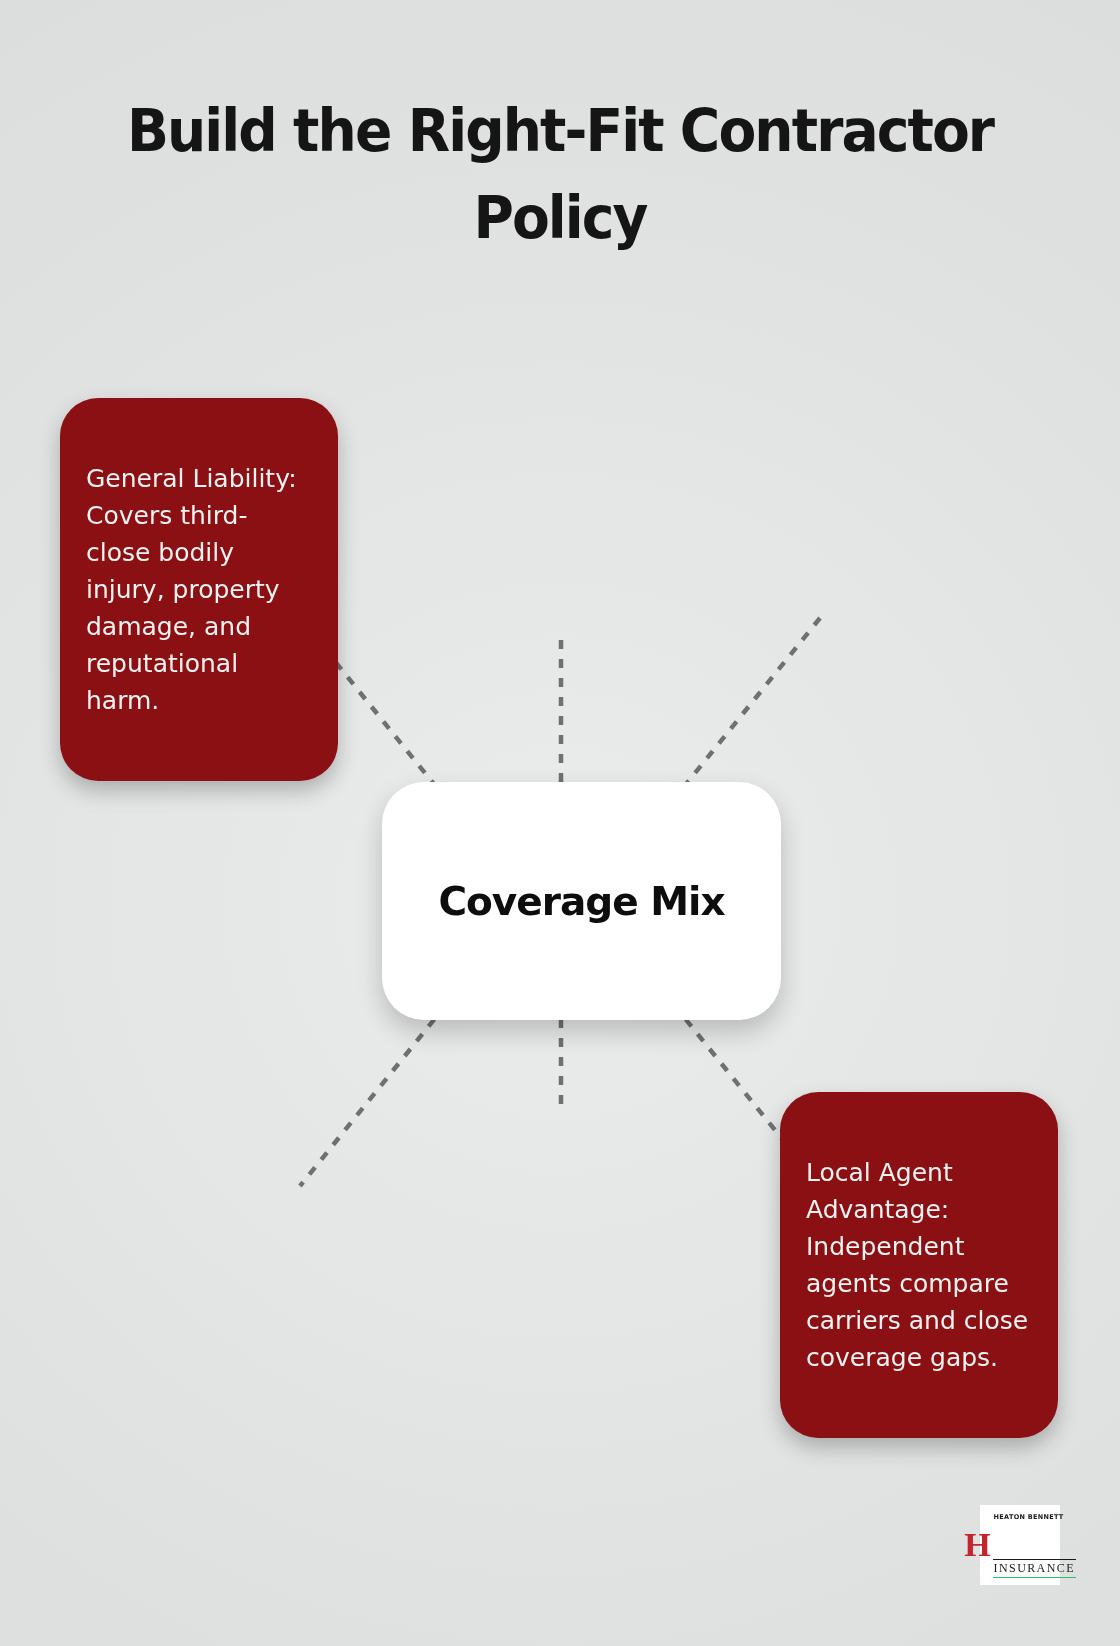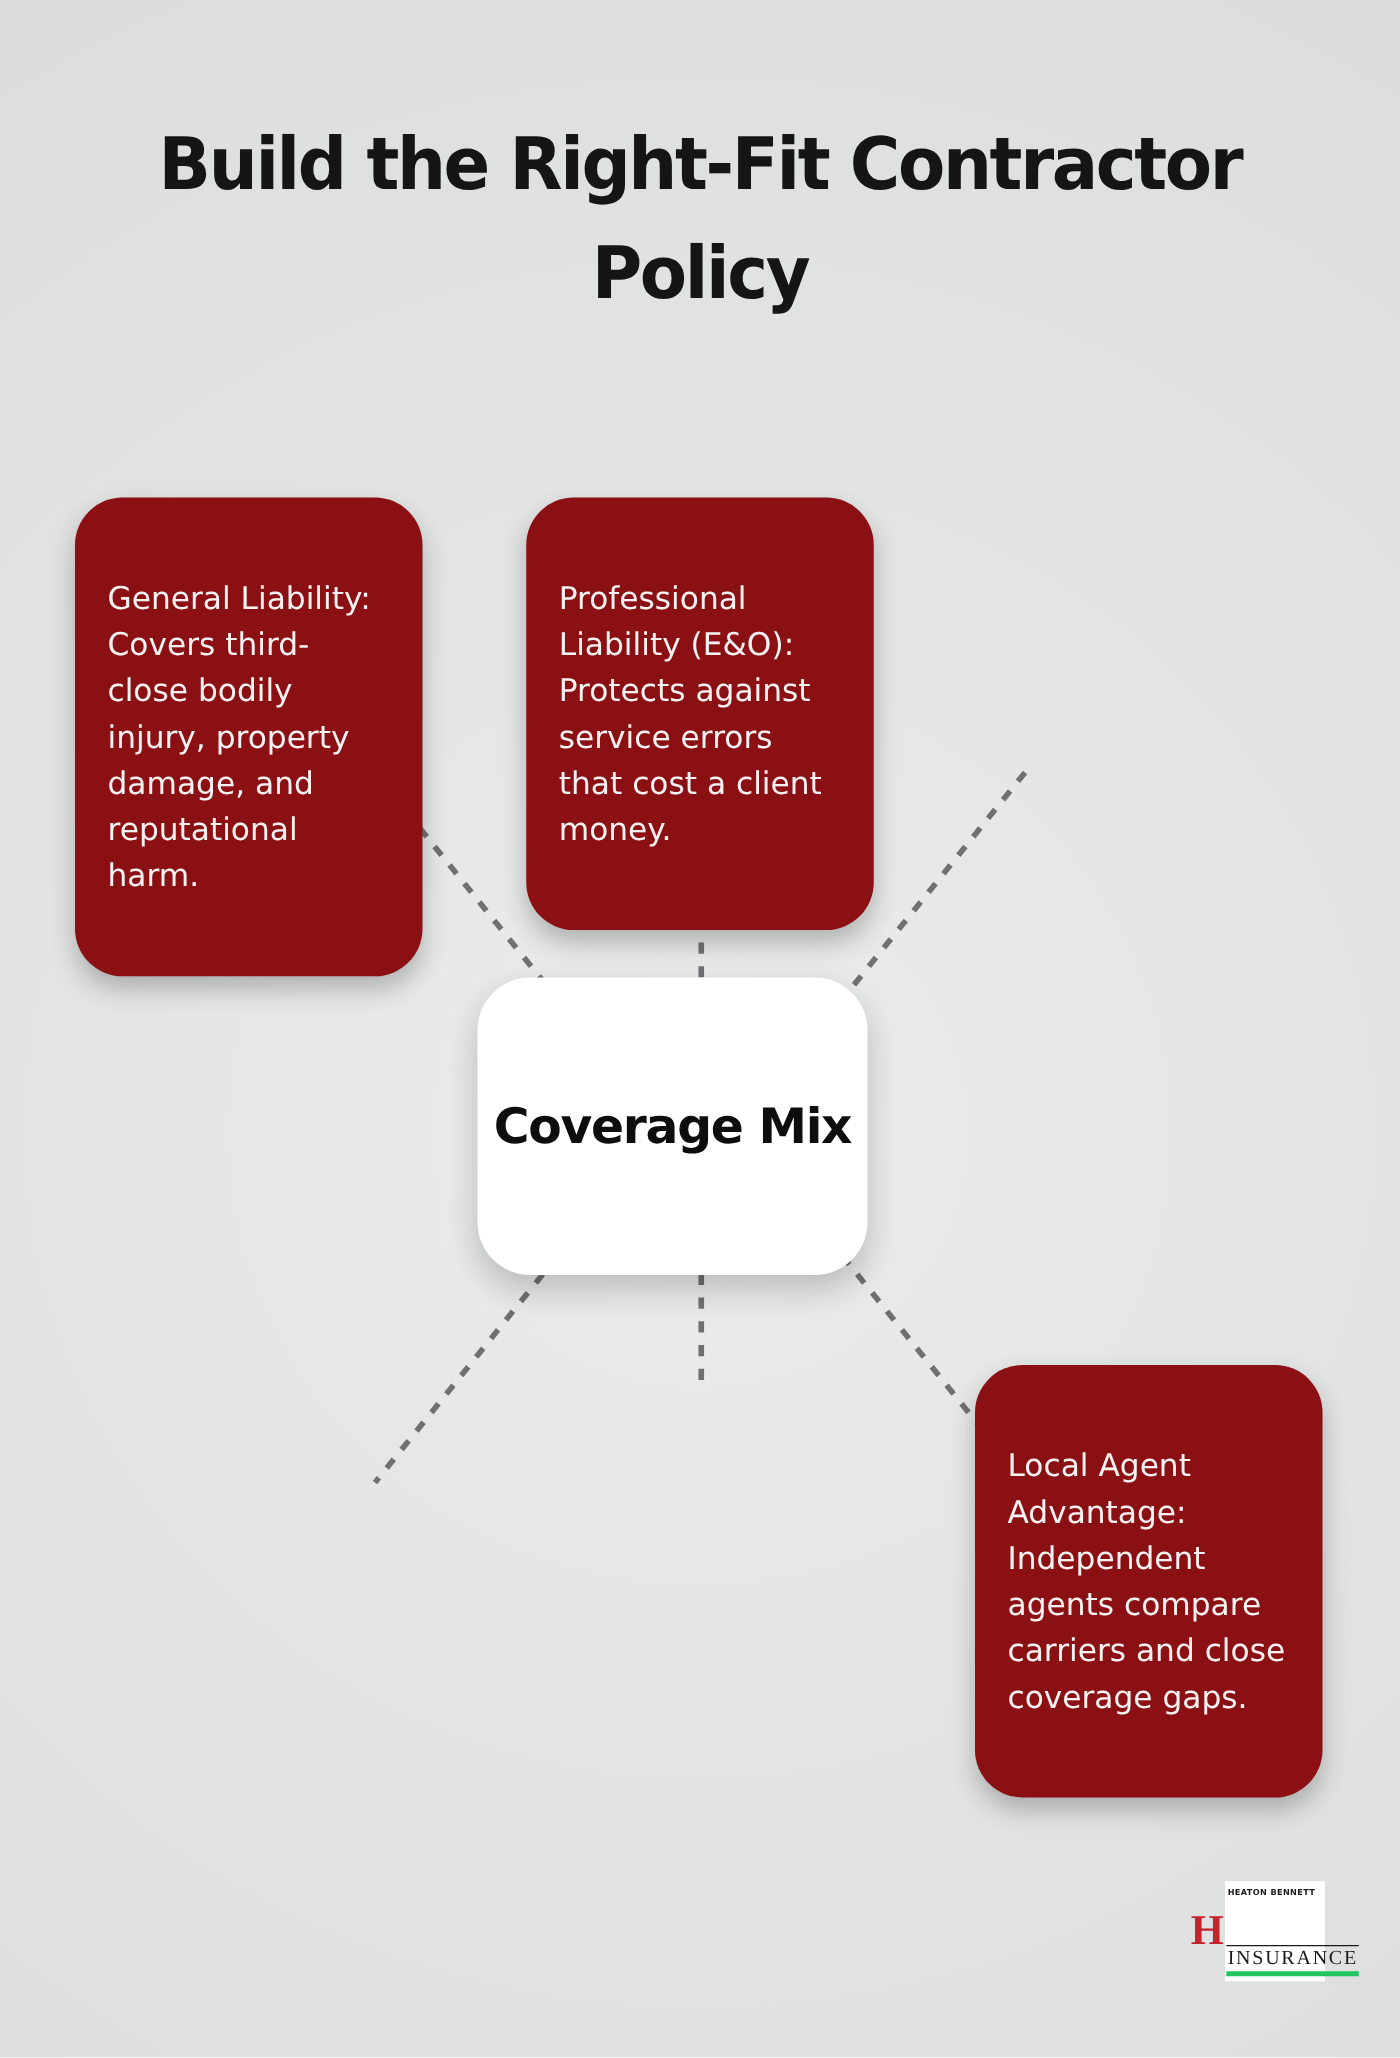--- a/index.html
+++ b/index.html
@@ -65,21 +65,21 @@
   .n1 { left: 60px;  top: 398px; }
   .n2 { left: 421px; top: 398px; }
   .n3 { left: 780px; top: 398px; }
   .n4 { left: 60px;  top: 1092px; }
   .n5 { left: 421px; top: 1092px; }
   .n6 { left: 780px; top: 1092px; }
   .center-node {
     position: absolute;
     left: 382px;
     top: 782px;
-    width: 312px;
+    width: 399px;
     height: 238px;
     background: #ffffff;
     border-radius: 42px;
     display: flex;
     align-items: center;
     justify-content: center;
     box-shadow: 0 12px 26px rgba(0, 0, 0, 0.20);
     z-index: 2;
   }
   .center-label {
@@ -116,23 +116,23 @@
   .logo-name {
     font-size: 6.5px;
     font-weight: bold;
     letter-spacing: 0.3px;
     color: #1a1a1a;
     padding: 0 1px 2px 1px;
     white-space: nowrap;
   }
   .logo-ins {
     border-top: 1px solid #1a1a1a;
-    border-bottom: 4px solid #22c55e;
+    border-bottom: 1px solid #22c55e;
     font-family: "Liberation Serif", serif;
-    font-size: 16px;
+    font-size: 12px;
     letter-spacing: 1.4px;
     color: #1a1a1a;
     padding: 1px 1px;
     white-space: nowrap;
   }
 </style>
 </head>
 <body>
 
 <div class="canvas">
@@ -152,28 +152,20 @@
   <div class="node n1">
     <div class="node-text">General Liability:
 Covers third-
 close bodily
 injury, property
 damage, and
 reputational
 harm.</div>
   </div>
 
-  <div class="node n2">
-    <div class="node-text">Professional
-Liability (E&amp;O):
-Protects against
-service errors
-that cost a client
-money.</div>
-  </div>
 
 
 
 
   <div class="node n6">
     <div class="node-text">Local Agent
 Advantage:
 Independent
 agents compare
 carriers and close

